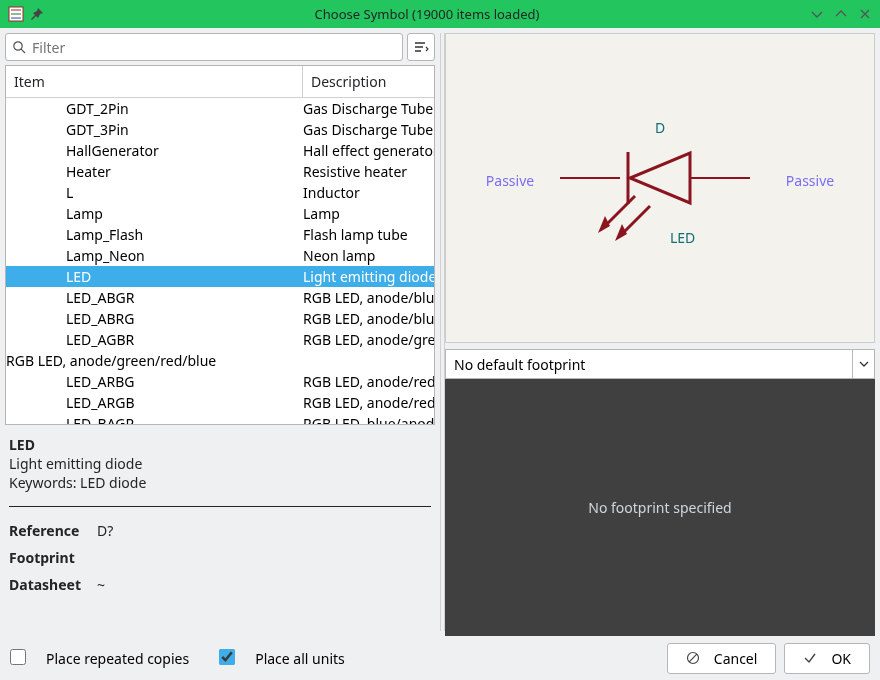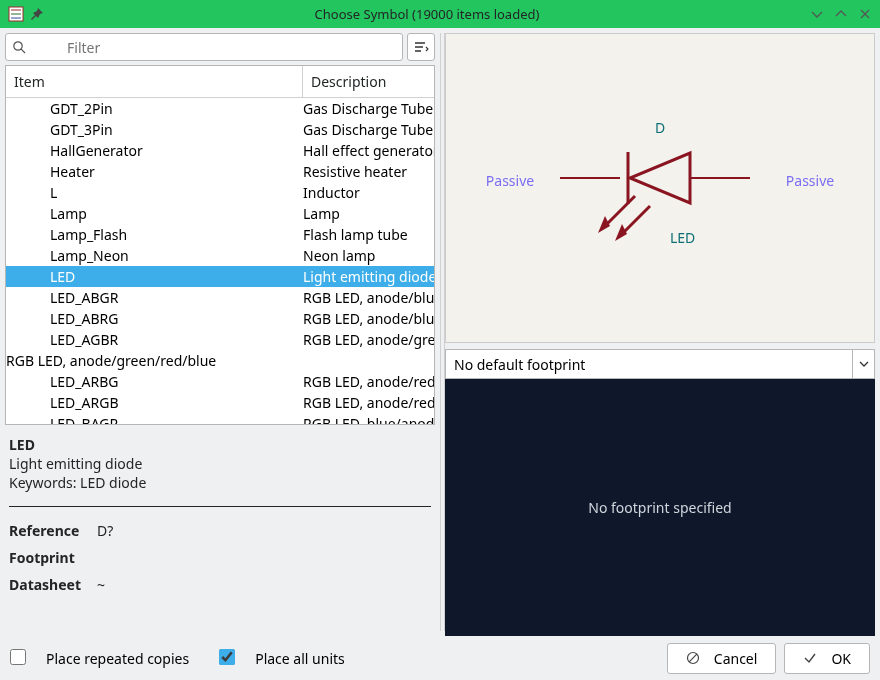--- a/index.html
+++ b/index.html
@@ -14,49 +14,49 @@
 .win-btn { width: 14px; height: 14px; display: inline-flex; align-items: center; justify-content: center; color: #555; cursor: pointer; }
 
 
 .content { flex: 1; display: flex; overflow: hidden; }
 .left-pane { width: 440px; display: flex; flex-direction: column; padding: 5px 5px 0 5px; }
 .splitter { width: 5px; background: #eff0f1; cursor: col-resize; border-left: 1px solid #d0d0d0; border-right: 1px solid #d0d0d0; margin-top: 5px; margin-bottom: 5px;}
 .right-pane { flex: 1; display: flex; flex-direction: column; padding: 5px 5px 0 0; }
 
 
 .filter-row { display: flex; gap: 4px; margin-bottom: 4px; }
-.filter-wrap { flex: 1; border: 1px solid #b6b6b6; background: #fff; border-radius: 3px; display: flex; align-items: center; padding: 0 6px; height: 28px; gap: 35px; }
+.filter-wrap { flex: 1; border: 1px solid #b6b6b6; background: #fff; border-radius: 3px; display: flex; align-items: center; padding: 0 6px; height: 28px; }
 .filter-wrap input { border: none; outline: none; flex: 1; font-size: 14px; background: transparent; }
 .filter-wrap .mag { width: 14px; height: 14px; margin-right: 6px; color: #555; }
 .filter-btn { width: 28px; height: 28px; border: 1px solid #b6b6b6; background: #fff; border-radius: 3px; display:flex; align-items:center; justify-content:center; font-size:13px; }
 
 
 .tree-wrap { border: 1px solid #b6b6b6; background: #fff; flex: 1; overflow: hidden; display: flex; flex-direction: column; max-height: 360px; }
 .tree-header { display: flex; border-bottom: 1px solid #d0d0d0; }
 .tree-header .col { padding: 6px 8px; font-size: 14px; color: #232627; border-right: 1px solid #d0d0d0; }
 .tree-header .col:last-child { border-right: none; flex: 1; }
 .col-item { width: 297px; }
 .tree-body { flex: 1; overflow: hidden; }
 .tree-row { display: flex; height: 21px; align-items: center; }
 .tree-row.sel { background: #3daee9; color: #fff; }
-.tree-row .cell-item { width: 297px; padding-left: 44px; white-space: nowrap; overflow: hidden; }
+.tree-row .cell-item { width: 297px; padding-left: 60px; white-space: nowrap; overflow: hidden; }
 .tree-row .cell-desc { flex: 1; white-space: nowrap; overflow: hidden; padding-right: 4px;}
 
 
 .details { padding: 10px 4px 4px 4px; font-size: 14px; color: #232627; overflow: hidden; }
 .details .sym-name { font-weight: bold; }
 .details .divider { border-top: 1px solid #232627; margin: 14px 0 14px 0; width: 100%; }
 .details .field-row { display: flex; margin-bottom: 8px; }
 .details .field-name { font-weight: bold; width: 88px; }
 
 
 .preview { flex: 0 0 310px; background: #f3f2ed; border: 1px solid #ccc; position: relative; display:flex; align-items:center; justify-content:center; }
 .footprint-sel { height: 30px; border: 1px solid #b6b6b6; background: #fff; margin-top: 6px; display:flex; align-items:center; padding: 0 8px; position: relative; }
 .footprint-sel .dd { position: absolute; right: 0; top: 0; width: 22px; height: 100%; border-left: 1px solid #b6b6b6; display:flex; align-items:center; justify-content:center; }
-.footprint-view { flex: 1; background: #0f172a; display:flex; align-items:center; justify-content:center; color: #cfd6dc; font-size: 14px; }
+.footprint-view { flex: 1; background: #404040; display:flex; align-items:center; justify-content:center; color: #cfd6dc; font-size: 14px; }
 
 
 .bottom-bar { height: 44px; border-top: 0px; display:flex; align-items:center; padding: 0 10px; gap: 30px; }
 .chk { display:flex; gap: 20px; }
 .chk input { width: 16px; height: 16px; accent-color: #3daee9; }
 .btns { margin-left: auto; display:flex; gap: 8px; }
 .btn { border: 1px solid #b6b6b6; background: #fff; border-radius: 3px; padding: 5px 18px; display:flex; align-items:center; gap: 14px; cursor:pointer; }
 
 
 svg { display:block; }

